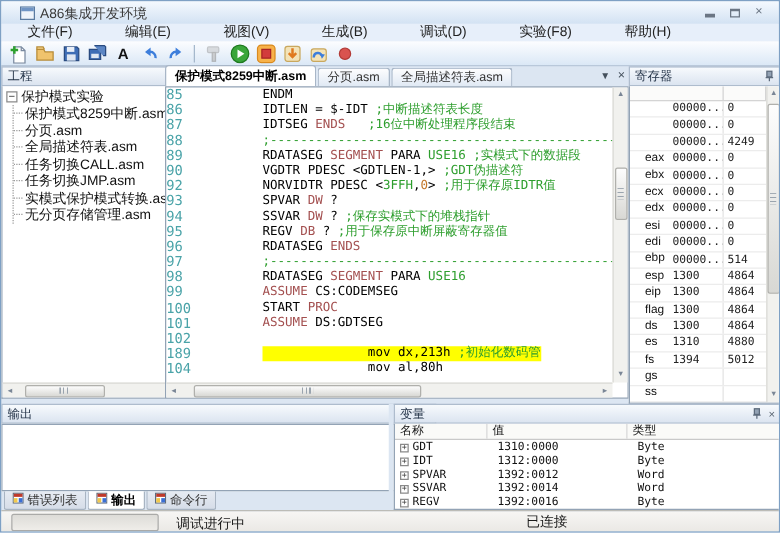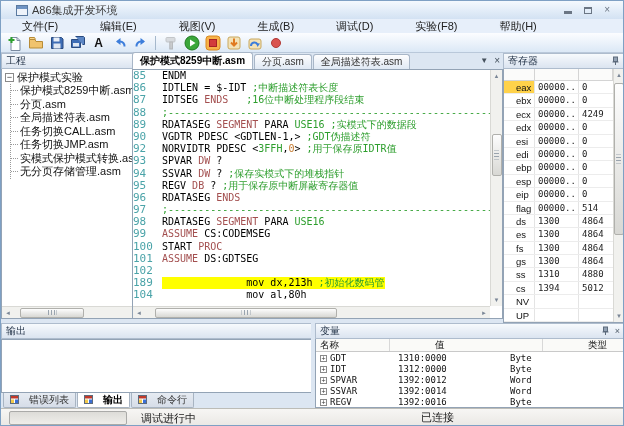--- a/index.html
+++ b/index.html
@@ -58,52 +58,52 @@
   .tabstrip{height:16px;display:flex;align-items:flex-end;}
   .tab{height:14px;display:flex;align-items:center;padding:0 7px;margin-right:1px;font-size:10px;color:#333;
        background:linear-gradient(#fdfdfe,#e0e9f4);border:1px solid #a8b6c7;border-bottom:none;
        border-radius:3px 3px 0 0;white-space:nowrap;}
   .tab.active{background:#fff;font-weight:bold;height:16px;color:#000;}
   .tab-strip-icons{margin-left:auto;display:flex;gap:6px;align-items:center;font-size:8px;color:#44505c;padding:0 3px 3px 0;}
   .code-wrap{position:absolute;left:0;top:16px;right:0;bottom:0;background:#fff;border:1px solid #93a3b5;box-sizing:border-box;}
   .code-lines{position:absolute;left:0;top:0;right:12px;bottom:12px;overflow:hidden;}
   .line{display:flex;height:12.2px;line-height:12.2px;font-family:"DejaVu Sans Mono",monospace;font-size:10px;}
   .ln{width:22px;flex:none;text-align:left;padding-right:7px;color:#4aa3a8;font-size:11px;}
-  .content{white-space:pre;}
+  .content{white-space:pre;margin-left:48px;}
   .content.hl{background:#ffff00;}
   .tk-p{color:#000;}
   .tk-k{color:#a34f4f;}
   .tk-g{color:#2d9e2d;}
   .tk-o{color:#c3772a;}
   
   .registers{left:502px;top:52px;width:122px;height:270px;}
   .registers .panel-body{height:254px;}
   .reg-table{position:absolute;left:0;top:0;right:11px;bottom:0;overflow:hidden;}
   .reg-row{display:flex;height:13.4px;line-height:13.4px;border-bottom:1px solid #ececec;box-sizing:border-box;}
   .reg-row.reg-headrow{height:12px;line-height:12px;background:#fbfbfa;border-bottom:1px solid #d4d4d4;}
   .reg-row.reg-headrow span{border-right:1px solid #d4d4d4;}
-  .reg-name{width:31px;flex:none;padding-left:12px;font-size:9.5px;color:#111;border-right:1px solid #e4e4e4;box-sizing:border-box;}
+  .reg-name{width:31px;flex:none;padding-left:12px;font-size:9.5px;color:#111;border-right:1px solid #e4e4e4;box-sizing:border-box;margin-top:39px;}
   .reg-hex{width:44px;flex:none;padding-left:3px;font-size:9px;font-family:"DejaVu Sans Mono",monospace;color:#222;
            border-right:1px solid #e4e4e4;box-sizing:border-box;overflow:hidden;}
   .reg-dec{flex:1;padding-left:3px;font-size:9px;font-family:"DejaVu Sans Mono",monospace;color:#222;overflow:hidden;}
   .reg-hl{background:#ffd24a;}
   .reg-vscroll{position:absolute;top:0;bottom:0;right:0;width:11px;background:#f1f1ee;border-left:1px solid #d9d9d5;
                display:flex;flex-direction:column;align-items:center;box-sizing:border-box;}
   
-  .output{left:0;top:322px;width:348px;height:85px;}
+  .output{left:0;top:322px;width:348px;height:85px;font-family:Liberation Mono, monospace;}
   .output-body{position:absolute;left:0;top:16px;right:0;height:54px;background:#fff;border:1px solid #93a3b5;box-sizing:border-box;}
   .btabs{position:absolute;left:2px;top:70px;display:flex;align-items:flex-start;}
-  .btab{display:flex;align-items:center;gap:10px;height:14px;padding:0 6px;margin-right:1px;font-size:10px;color:#333;
+  .btab{display:flex;align-items:center;gap:3px;height:14px;padding:0 6px;margin-right:1px;font-size:10px;color:#333;
         background:linear-gradient(#e6ebf2,#d6dde8);border:1px solid #a8b4c2;border-top:none;border-radius:0 0 2px 2px;white-space:nowrap;}
   .btab.active{background:#fff;font-weight:bold;color:#000;}
   .vsplit{left:310px;top:322px;width:4px;height:85px;background:#dce6f2;}
   .variables{left:314px;top:322px;width:310px;height:85px;}
   .variables .panel-body{height:69px;}
   .var-headrow{display:flex;height:12px;line-height:12px;background:#fafaf8;border-bottom:1px solid #c9c9c9;
-               font-size:9.5px;color:#111;gap:41px;}
+               font-size:9.5px;color:#111;}
   .var-headrow span{border-right:1px solid #d8d8d8;box-sizing:border-box;padding-left:4px;}
   .var-row{display:flex;height:10px;line-height:10px;font-family:"DejaVu Sans Mono",monospace;font-size:9px;color:#111;margin-top:1px;}
   .var-name{width:78px;flex:none;display:flex;align-items:center;overflow:hidden;}
   .var-value{width:112px;flex:none;padding-left:4px;box-sizing:border-box;overflow:hidden;}
   .var-type{flex:1;padding-left:4px;overflow:hidden;}
   .var-exp{width:7px;height:7px;border:1px solid #8a8a8a;font-size:7px;line-height:5px;text-align:center;
            margin:0 3px 0 4px;flex:none;color:#333;box-sizing:border-box;background:#fff;font-family:"Liberation Sans",sans-serif;}
   
   .statusbar{left:0;top:407px;width:624px;height:19px;background:linear-gradient(#f7f6f4,#e9e7e3);
              border-top:1px solid #bcbcb7;display:flex;align-items:center;font-size:11px;color:#1a1a1a;box-sizing:border-box;}

